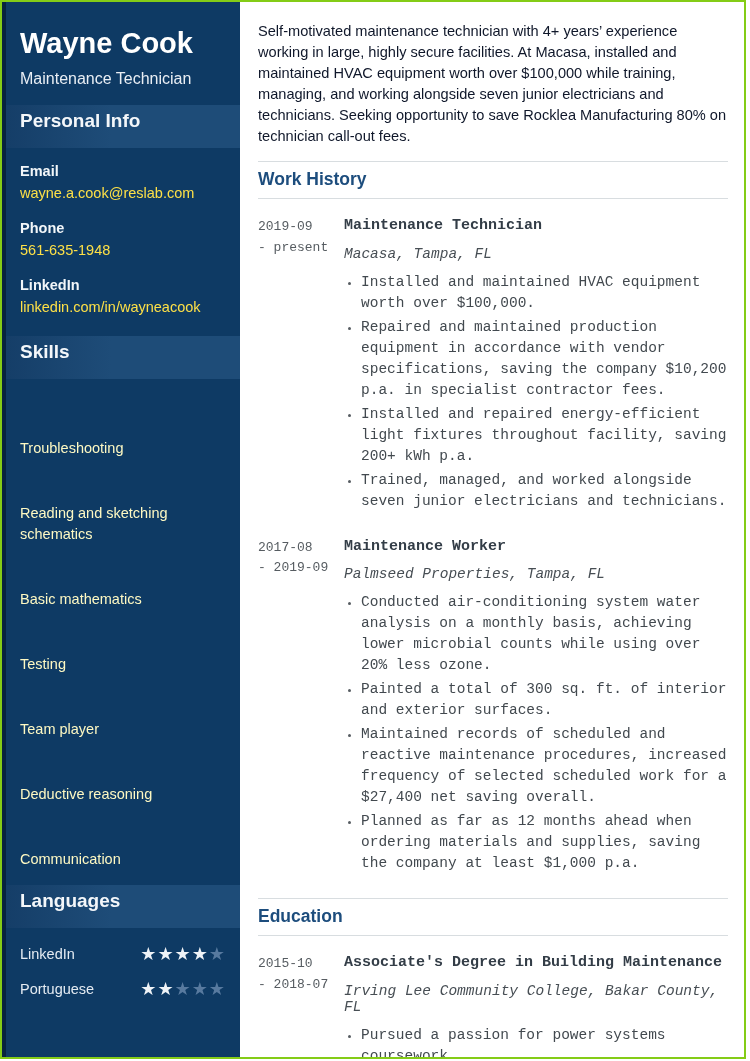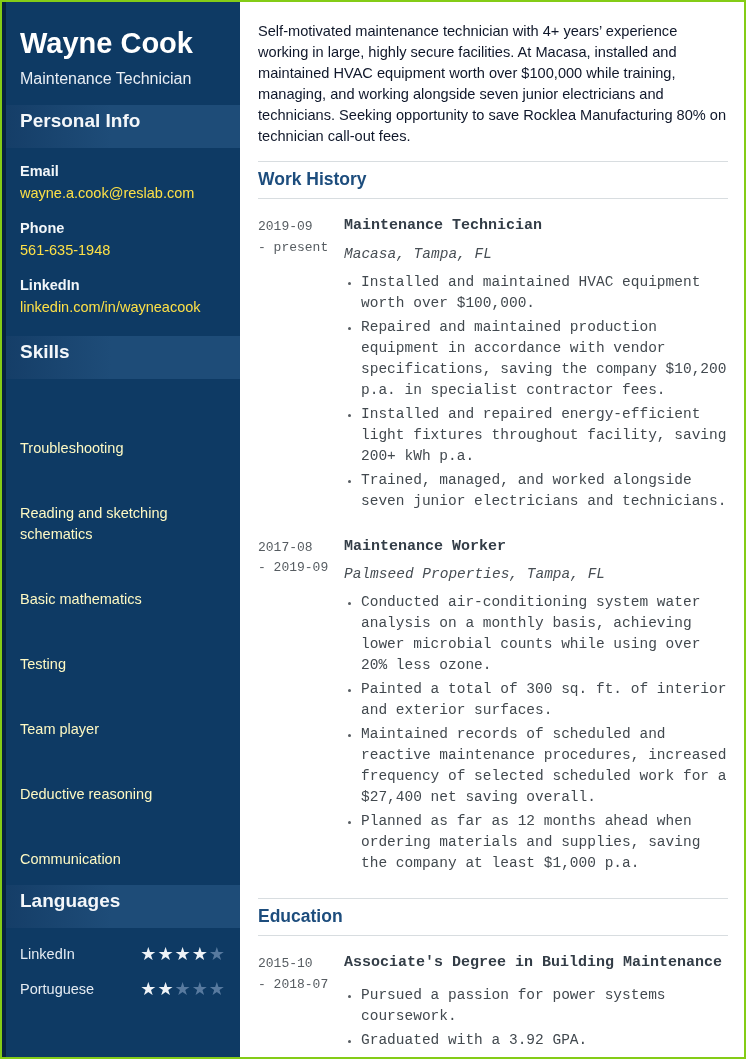--- a/index.html
+++ b/index.html
@@ -138,20 +138,21 @@
       <h2 class="sec-heading">Education</h2>
       <div class="rule"></div>
 
       <div class="entry">
         <div class="dates">
           <div>2015-10</div>
           <div>- 2018-07</div>
         </div>
         <div class="ebody">
           <div class="etitle">Associate's Degree in Building Maintenance</div>
+          <div class="esub">Irving Lee Community College, Bakar County, FL</div>
           <ul class="ebullets">
             <li>Pursued a passion for power systems coursework.</li>
             <li>Graduated with a 3.92 GPA.</li>
           </ul>
         </div>
       </div>
     </section>
 
     <section class="section">
       <div class="rule"></div>

